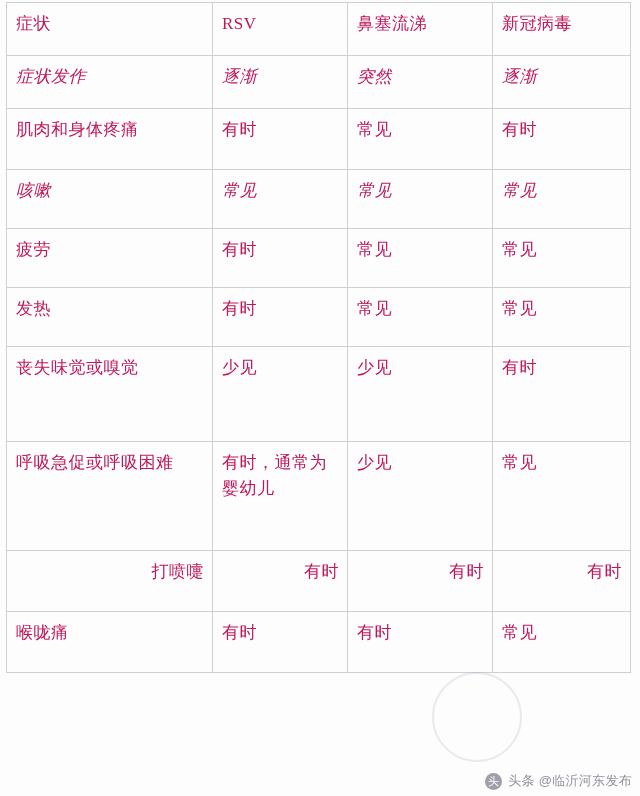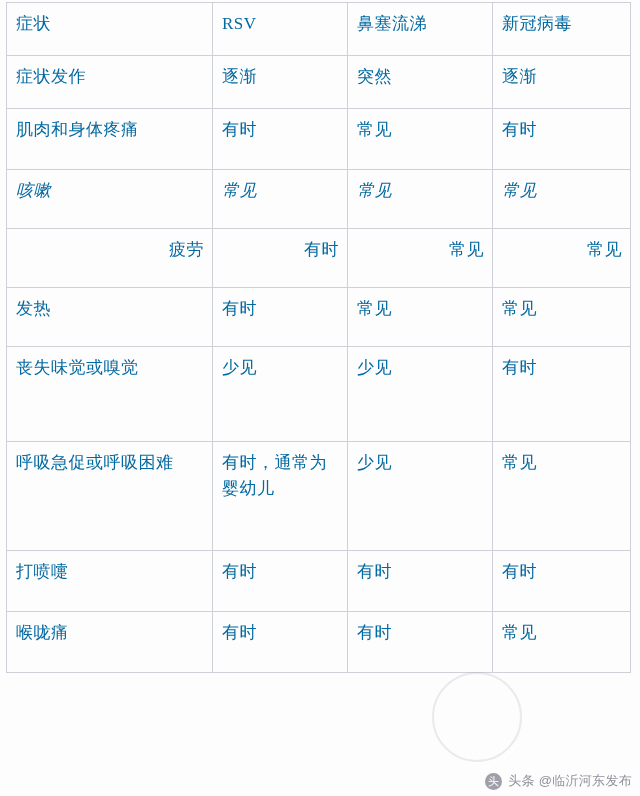--- a/index.html
+++ b/index.html
@@ -28,40 +28,40 @@
     width: 624px;
     margin: 2px 0 0 6px;
     table-layout: fixed;
   }
   table.symptom-table td {
     border: 1px solid #cfcfd8;
     vertical-align: top;
     padding: 8px 8px 8px 9px;
     font-size: 17px;
     line-height: 1.55;
-    color: #0369a1;
+    color: #be185d;
     letter-spacing: 0.5px;
     word-break: break-word;
   }
   col.c1 { width: 206px; }
   col.c2 { width: 135px; }
   col.c3 { width: 145px; }
   col.c4 { width: 138px; }
 
   tr.r-head td { height: 36px; }
-  tr.r-onset td { height: 36px; }
+  tr.r-onset td { height: 36px; font-style: italic; }
   tr.r-ache td  { height: 44px; }
   tr.r-cough td { height: 42px; font-style: italic; }
   tr.r-diarrhea td { height: 80px; }
-  tr.r-fatigue td { height: 42px; text-align: right; }
+  tr.r-fatigue td { height: 42px; }
   tr.r-fever td { height: 42px; }
   tr.r-smell td { height: 78px; }
   tr.r-breath td { height: 92px; margin-top: 9px; }
   tr.r-nose td { height: 42px; }
-  tr.r-sneeze td { height: 44px; }
+  tr.r-sneeze td { height: 44px; text-align: right; }
   tr.r-throat td { height: 44px; }
 
   .faded-a { color: #8d8da0; }
 
   .watermark {
     position: absolute;
     right: 8px;
     bottom: 6px;
     display: flex;
     align-items: center;

